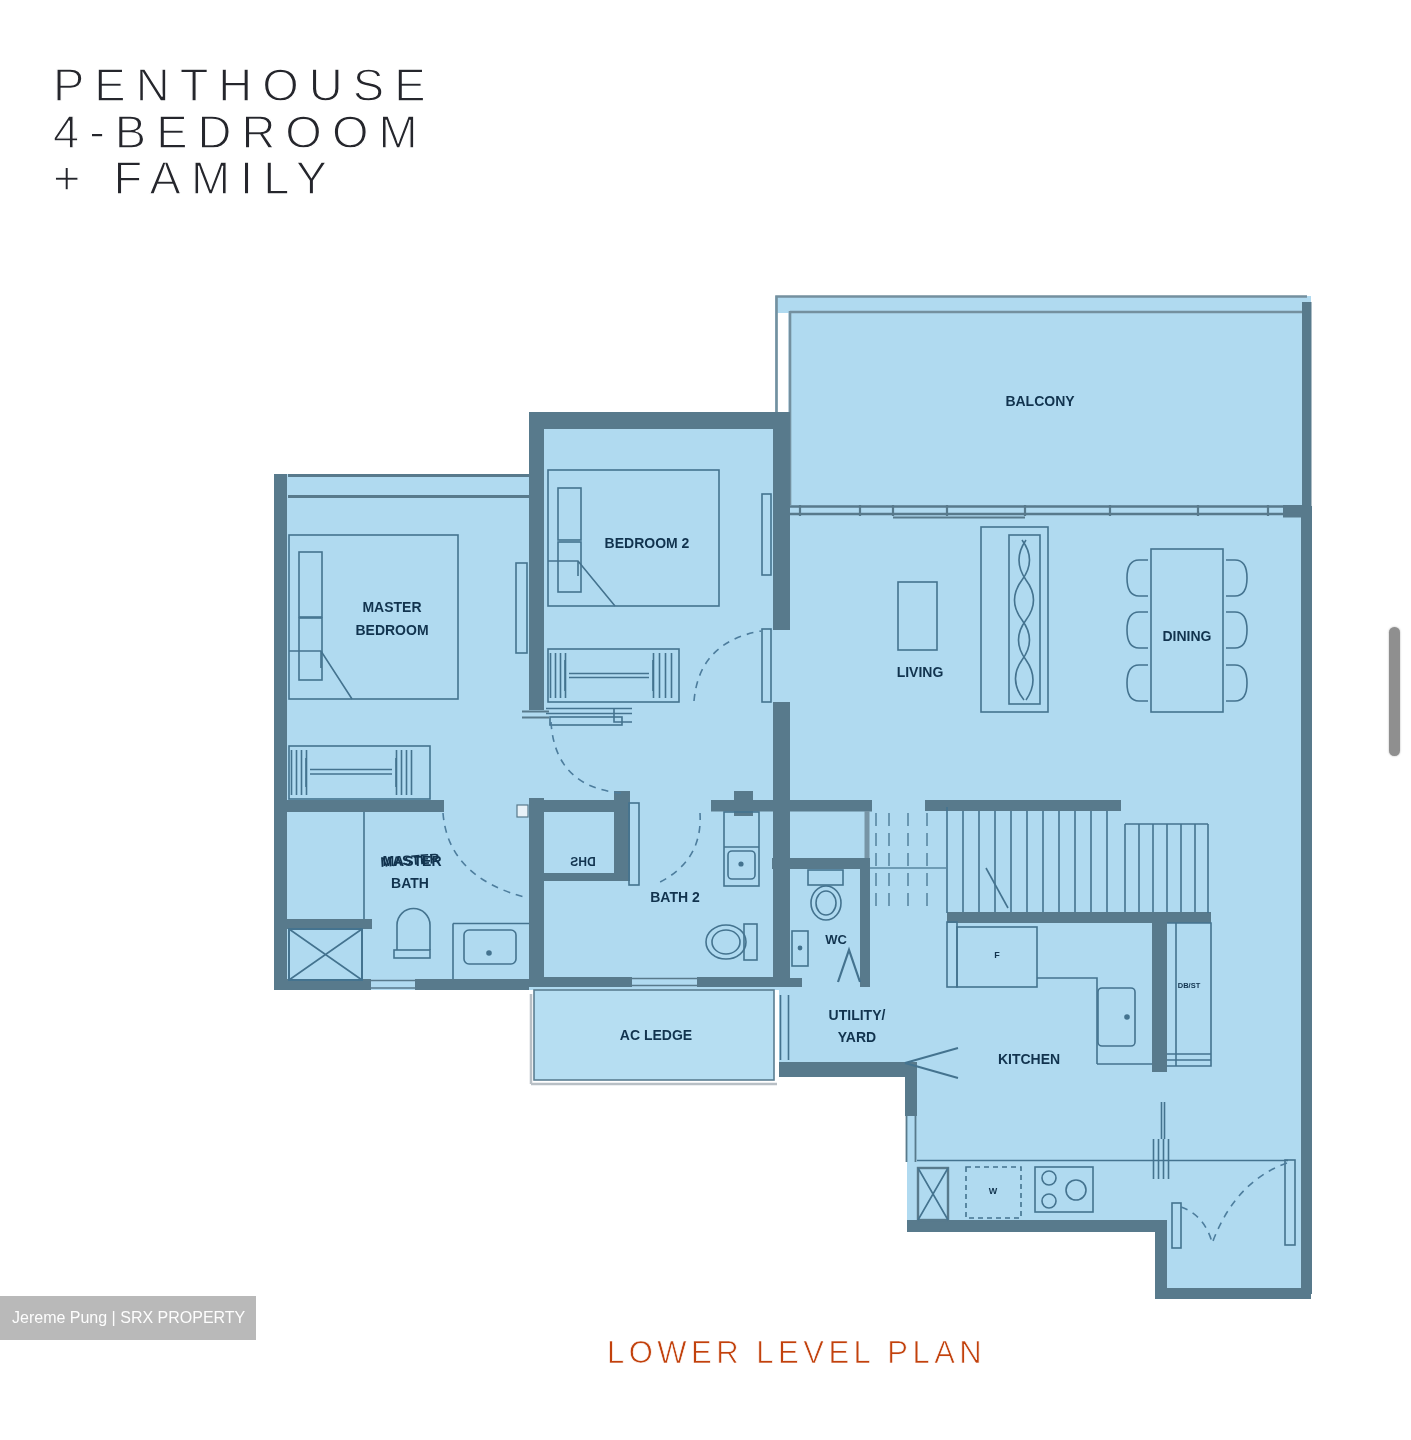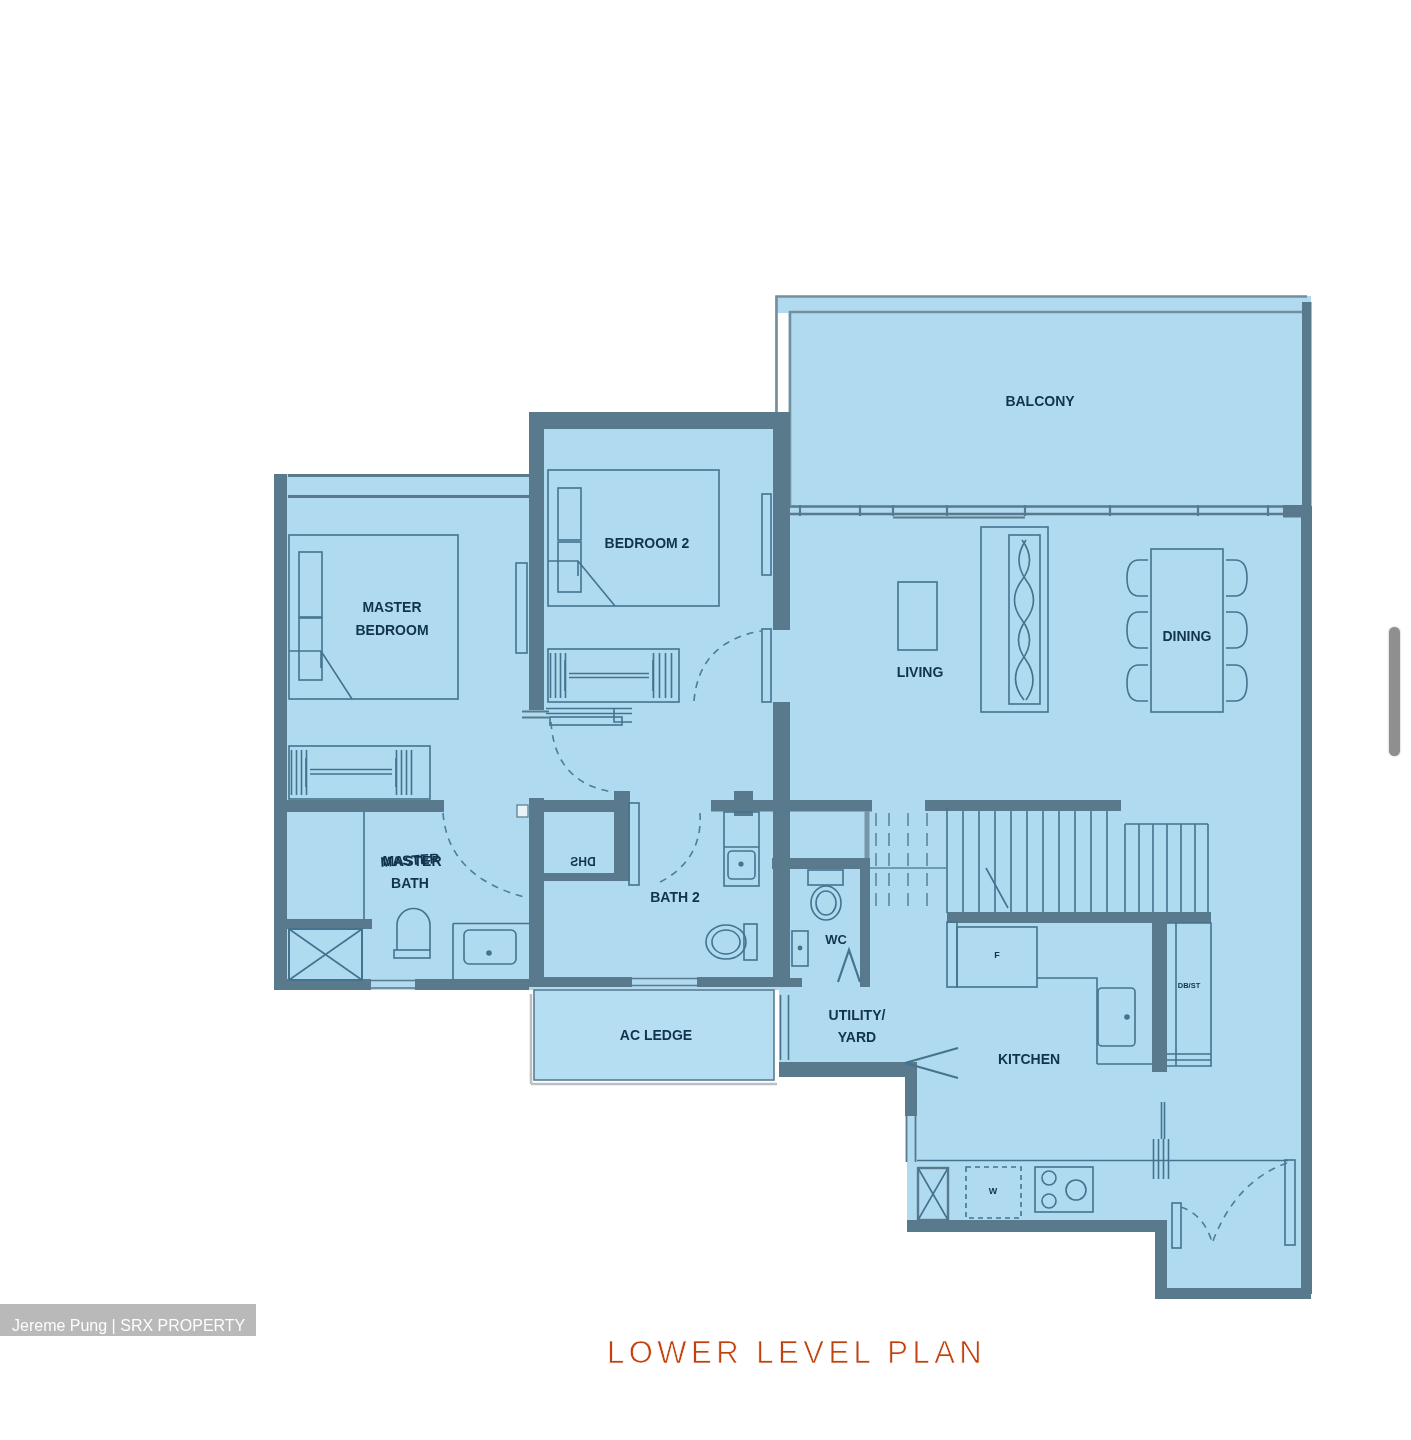--- a/index.html
+++ b/index.html
@@ -1,28 +1,31 @@
 <!DOCTYPE html>
 <html><head>
 <meta charset="utf-8">
 <style>
   html,body{margin:0;padding:0;background:#ffffff;width:1411px;height:1440px;overflow:hidden;}
   .page{position:relative;width:1411px;height:1440px;font-family:"Liberation Sans",sans-serif;}
   .title{position:absolute;left:53px;top:62px;color:#25262c;font-size:47px;font-weight:400;letter-spacing:10px;line-height:46.5px;white-space:pre;-webkit-text-stroke:1.3px #ffffff;}
   .caption{position:absolute;left:607px;top:1335px;color:#c2410c;font-size:31px;font-weight:400;letter-spacing:4.5px;-webkit-text-stroke:0.7px #ffffff;}
-  .wm{position:absolute;left:0px;top:1296px;width:256px;height:32px;background:#b9b9b9;margin-top:8px;}
+  .wm{position:absolute;left:0px;top:1296px;width:256px;height:44px;background:#b9b9b9;}
   .wm span{position:absolute;left:12px;top:13px;color:#fdfdfd;font-size:16px;white-space:nowrap;}
   .scrollbar{position:absolute;left:1389px;top:627px;width:11px;height:129px;background:#8f8f8f;border-radius:6px;box-shadow:0 0 2px #aaa;}
   svg{position:absolute;left:0;top:0;filter:blur(0.35px);}
   text{font-family:"Liberation Sans",sans-serif;fill:#11334e;font-weight:bold;}
 </style>
 </head>
 <body>
 <div class="page">
 
+  <div class="title">PENTHOUSE
+4-BEDROOM
++ FAMILY</div>
 
   <svg width="1411" height="1440" viewBox="0 0 1411 1440">
 
     <path d="M 274 474 H 529 V 413 H 775 V 296 H 1311 V 1299 H 1167 V 1232 H 907 V 1077 H 779 V 990 H 274 Z" fill="#b0daf0"></path>
 
     <rect x="534" y="990" width="240" height="90" fill="#b6def2" stroke="#5b7e91" stroke-width="1.6"></rect>
 
     <path d="M 531 994 V 1084 M 531 1084 H 777" stroke="#b8bfc5" stroke-width="2.5" fill="none"></path>
 
     <rect x="777.5" y="313" width="11" height="99" fill="#ffffff"></rect>

